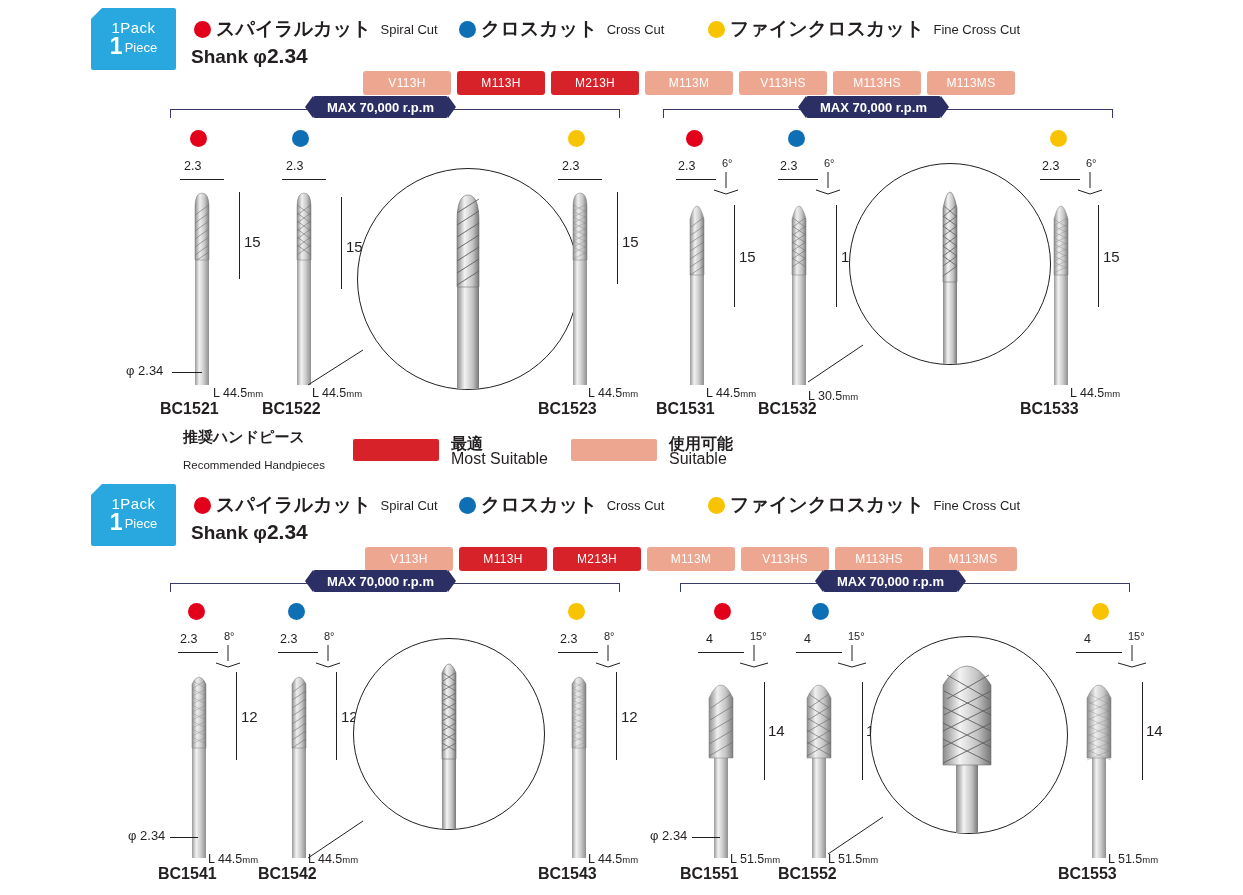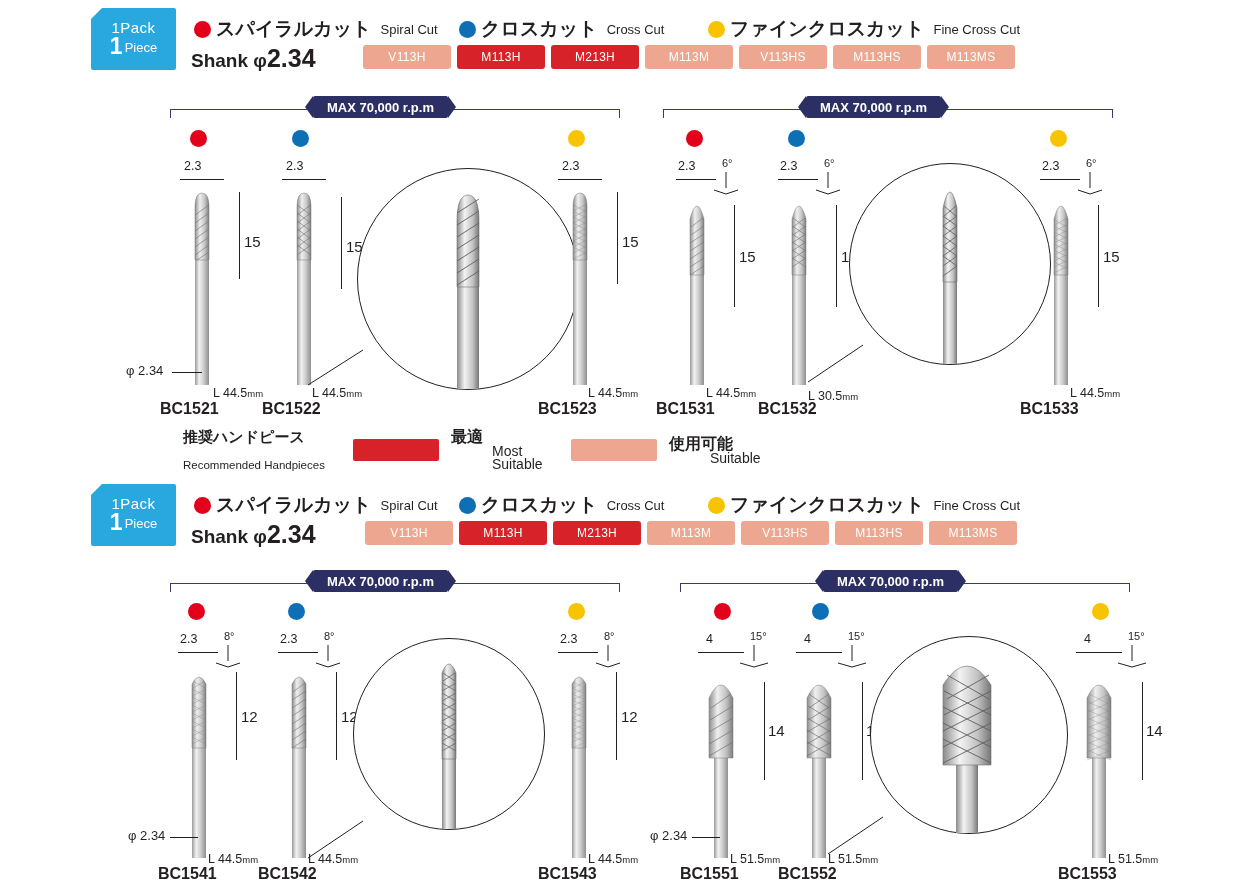--- a/index.html
+++ b/index.html
@@ -25,22 +25,22 @@
     position:absolute;width:0;height:0;border-top:11px solid #ffffff;border-right:11px solid transparent;
   }
   .legend-row{position:absolute;display:flex;align-items:center;}
   .dot{width:17px;height:17px;border-radius:50%;display:inline-block;margin-right:5px;}
   .dot.red{background:#e2001a;}
   .dot.blue{background:#0f6fb5;}
   .dot.yellow{background:#f8c300;}
   .jp{font-size:19px;font-weight:700;letter-spacing:0px;}
   .en{font-size:13px;margin-left:9px;color:#231f20;}
   .shank{position:absolute;font-size:19px;font-weight:700;}
-  .shank .big{font-size:25px;}
-  .chips{position:absolute;display:flex;gap:6px;}
+  .shank .big{font-size:21px;}
+  .chips{position:absolute;display:flex;gap:6px;margin-top:26px;}
   .chip{
     height:24px;min-width:76px;padding:0 6px;border-radius:3px;
     display:flex;align-items:center;justify-content:center;
     font-size:12px;color:#ffffff;letter-spacing:.3px;
   }
   .chip.most{background:#d8222a;}
   .chip.suit{background:#eda791;}
   
   .rpm-wrap{position:absolute;}
   .rpm-line{position:absolute;top:13px;height:1px;background:#3a3a6a;}
@@ -71,21 +71,21 @@
   
   .mag{position:absolute;border:1px solid #231f20;border-radius:50%;background:#fff;}
   
   .reco{position:absolute;}
   .reco .t1{font-size:15px;font-weight:700;}
   .reco .t2{font-size:11.5px;margin-top:12px;}
   .swatch{width:86px;height:22px;border-radius:2px;display:inline-block;}
   .swatch.red{background:#d8222a;}
   .swatch.pink{background:#eda791;}
   .lab .l1{font-size:16px;font-weight:700;line-height:17px;}
-  .lab .l2{font-size:14px;line-height:13px;margin-left:41px;}
+  .lab .l2{font-size:16px;line-height:13px;}
 </style>
 </head>
 <body>
 
 <div class="section" style="top:0;height:470px;">
 
   <div class="pack-badge" style="top:8px;">
     <div class="badge-notch" style="left:0;top:0;"></div>
     <div class="l1">1Pack</div>
     <div class="l2"><b>1</b><span>Piece</span></div>

